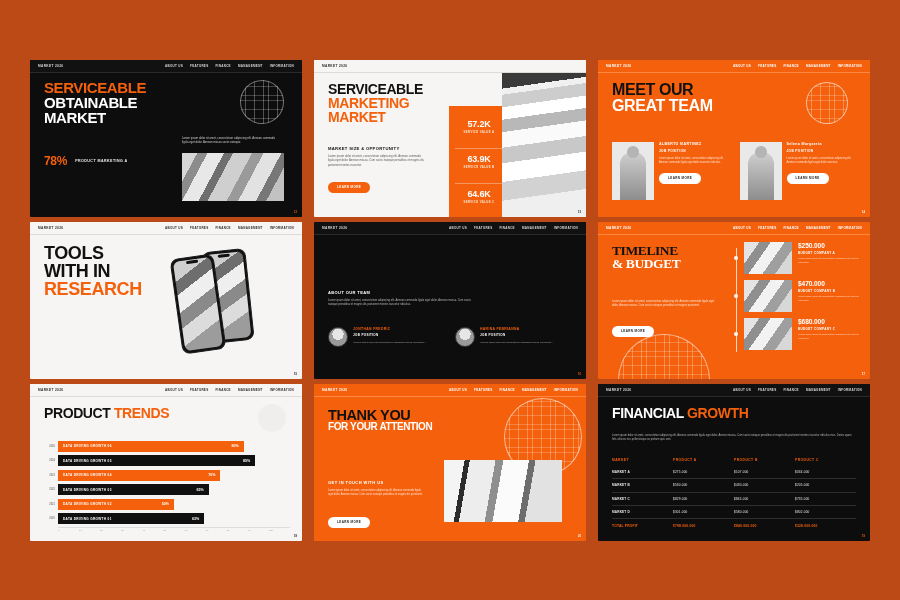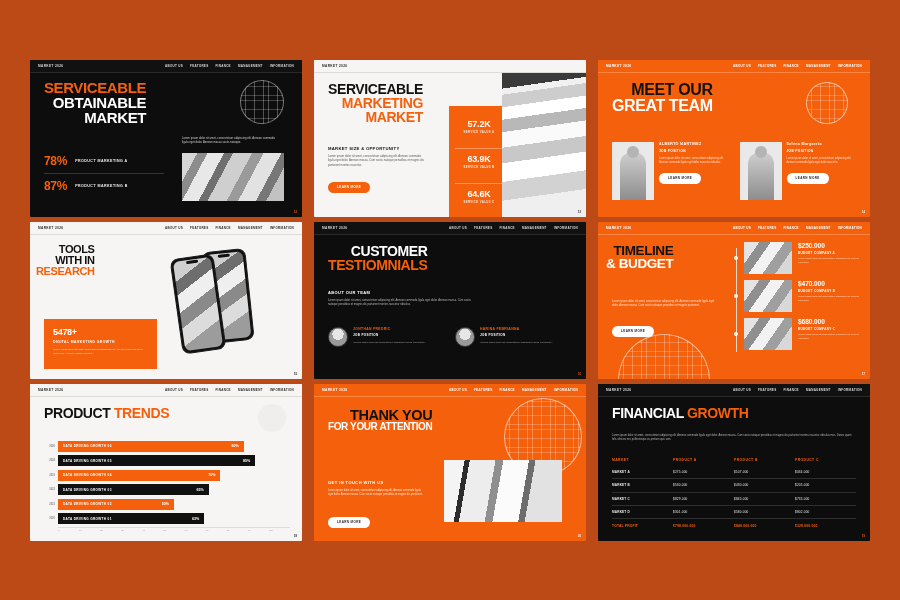--- a/index.html
+++ b/index.html
@@ -36,21 +36,21 @@
   .nav.onLight { background:#f7f5f3; border-bottom:1px solid #dedad6; }
   .nav.onOrange { background:#f4600c; border-bottom:1px solid #ff8744; }
   .nav-brand { font-size:3.2px; letter-spacing:.35px; font-weight:700; }
   .nav.onDark .nav-brand, .nav.onDark .nav-link { color:#d8d8d8; }
   .nav.onLight .nav-brand, .nav.onLight .nav-link { color:#2a2a2a; }
   .nav.onOrange .nav-brand, .nav.onOrange .nav-link { color:#fff; }
   .nav-links { display:flex; gap:7px; }
   .nav-link { font-size:3px; letter-spacing:.3px; font-weight:700; }
 
   
-  .title { font-weight:800; letter-spacing:-0.4px; line-height:1.02;text-align:right; }
+  .title { font-weight:800; letter-spacing:-0.4px; line-height:1.02; }
   .t-orange { color:#f4600c; }
   .t-white  { color:#ffffff; }
   .t-black  { color:#111111; }
 
   
   .s1-title { position:absolute; left:14px; top:20px; font-size:15px; }
   .s1-stats { position:absolute; left:14px; top:89px; width:120px; }
   .s1-row { display:flex; align-items:center; gap:8px; padding:5px 0; }
   .s1-row + .s1-row { border-top:1px solid #333; }
   .s1-pct { color:#f4600c; font-size:12px; font-weight:700; letter-spacing:-.3px; }
@@ -104,21 +104,21 @@
               width:26px; height:48px; border-radius:12px 12px 0 0;
               background:linear-gradient(180deg,#cfcfcf,#8d8d8d); }
   .s3-photo::before { content:""; position:absolute; left:15px; top:4px;
               width:12px; height:12px; border-radius:50%; background:#b4b4b4; z-index:2; }
   .s3-name { color:#fff; font-size:3.6px; font-weight:800; letter-spacing:.35px; }
   .s3-job  { color:#fff; font-size:3.2px; font-weight:800; letter-spacing:.35px; margin-top:3px; }
   .s3-desc { color:#ffdfca; font-size:2.6px; line-height:1.7; margin-top:4px; }
   .s3-btn  { margin-top:5px; }
 
   
-  .s4-title { position:absolute; left:6px; top:22px; font-size:11px; }
+  .s4-title { position:absolute; left:14px; top:22px; font-size:18px; }
   .s4-box { position:absolute; left:14px; top:97px; width:113px; height:50px;
             background:#f4600c; padding:8px 9px; }
   .s4-num { color:#fff; font-size:9px; font-weight:700; letter-spacing:-.3px; }
   .s4-lbl { color:#fff; font-size:3.4px; font-weight:800; letter-spacing:.45px; margin-top:3px; }
   .s4-para { color:#ffe0cd; font-size:2.5px; line-height:1.65; margin-top:4px; }
   .phone { position:absolute; border-radius:8px; border:1.6px solid #1c1c1c;
            background:#111; overflow:hidden; }
   .phone .scr { position:absolute; inset:1.6px; border-radius:6px;
            background:linear-gradient(150deg,#cfcfcf 0 18%,#6e6e6e 18% 30%,#efefef 30% 46%,#8a8a8a 46% 60%,#dcdcdc 60% 76%,#9c9c9c 76% 100%);
            filter:grayscale(1); }
@@ -136,21 +136,21 @@
   .s5-people { position:absolute; left:14px; top:105px; right:12px; display:flex; gap:8px; }
   .s5-card { display:flex; gap:5px; width:120px; }
   .s5-ava { width:20px; height:20px; flex:0 0 20px; border-radius:50%;
             background:radial-gradient(circle at 50% 35%, #e6e6e6 0 38%, #9a9a9a 38% 100%);
             border:.5px solid #3a3a3a; }
   .s5-name { color:#f4600c; font-size:3.4px; font-weight:800; letter-spacing:.35px; }
   .s5-job { color:#fff; font-size:3px; font-weight:800; letter-spacing:.35px; margin-top:2.5px; }
   .s5-quote { color:#a9a9a9; font-size:2.5px; line-height:1.7; margin-top:3.5px; }
 
   
-  .s6-title { position:absolute; left:8px; top:22px; font-size:13.5px; }
+  .s6-title { position:absolute; left:14px; top:22px; font-size:13.5px;font-family:Liberation Serif, serif; }
   .s6-para { position:absolute; left:14px; top:78px; width:104px;
              font-size:2.7px; line-height:1.75; color:#ffe0cd; }
   .s6-btn { position:absolute; left:14px; top:104px; }
   .s6-globe { left:20px; top:112px; width:92px; height:92px;
               border-color:rgba(255,255,255,.55); }
   .s6-tl { position:absolute; left:138px; top:20px; right:6px; }
   .s6-line { position:absolute; left:0; top:6px; bottom:4px; width:.8px; background:rgba(255,255,255,.75); }
   .s6-item { display:flex; gap:6px; align-items:flex-start; margin-bottom:6px; position:relative; padding-left:8px; }
   .s6-dot { position:absolute; left:-2.2px; top:14px; width:4.4px; height:4.4px;
             border-radius:50%; background:#fff; }
@@ -229,24 +229,20 @@
     <div class="title s1-title">
       <div class="t-orange">SERVICEABLE</div>
       <div class="t-white">OBTAINABLE</div>
       <div class="t-white">MARKET</div>
     </div>
     <div class="s1-stats">
       <div class="s1-row">
         <span class="s1-pct">78%</span>
         <span class="s1-lbl">PRODUCT MARKETING A</span>
       </div>
-      <div class="s1-row">
-        <span class="s1-pct">87%</span>
-        <span class="s1-lbl">PRODUCT MARKETING B</span>
-      </div>
     </div>
     <div class="s1-para">Lorem ipsum dolor sit amet, consectetuer adipiscing elit. Aenean commodo ligula eget dolor. Aenean massa sociis natoque.</div>
     <div class="s1-img"></div>
     <div class="pagenum onDark">12</div>
   </div>
 
   <div class="slide light">
     <div class="nav onLight">
       <span class="nav-brand">MARKET 2026</span>
       <span class="nav-links"></span>
@@ -325,25 +321,20 @@
         <span class="nav-link">FINANCE</span>
         <span class="nav-link">MANAGEMENT</span>
         <span class="nav-link">INFORMATION</span>
       </span>
     </div>
     <div class="title s4-title">
       <div class="t-black">TOOLS</div>
       <div class="t-black">WITH IN</div>
       <div class="t-orange">RESEARCH</div>
     </div>
-    <div class="s4-box">
-      <div class="s4-num">5478+</div>
-      <div class="s4-lbl">DIGITAL MARKETING GROWTH</div>
-      <div class="s4-para">Lorem ipsum dolor sit amet, consectetuer adipiscing elit. Aenean commodo ligula eget dolor. Aenean massa nascetur.</div>
-    </div>
     <div class="phone p-back">
       <div class="scr"></div>
       <div class="notch"></div>
     </div>
     <div class="phone p-front">
       <div class="scr"></div>
       <div class="notch"></div>
     </div>
     <div class="pagenum onLight">15</div>
   </div>
@@ -351,24 +342,20 @@
   <div class="slide dark">
     <div class="nav onDark">
       <span class="nav-brand">MARKET 2026</span>
       <span class="nav-links">
         <span class="nav-link">ABOUT US</span>
         <span class="nav-link">FEATURES</span>
         <span class="nav-link">FINANCE</span>
         <span class="nav-link">MANAGEMENT</span>
         <span class="nav-link">INFORMATION</span>
       </span>
-    </div>
-    <div class="title s5-title">
-      <div class="t-white">CUSTOMER</div>
-      <div class="t-orange">TESTIOMNIALS</div>
     </div>
     <div class="s5-sub">ABOUT OUR TEAM</div>
     <div class="s5-para">Lorem ipsum dolor sit amet, consectetuer adipiscing elit. Aenean commodo ligula eget dolor. Aenean massa. Cum sociis natoque penatibus et magnis dis parturient montes nascetur ridiculus.</div>
     <div class="s5-people">
       <div class="s5-card">
         <div class="s5-ava"></div>
         <div>
           <div class="s5-name">JONTHAN FREDRIC</div>
           <div class="s5-job">JOB POSITION</div>
           <div class="s5-quote">"Lorem ipsum dolor sit consectetuer adipiscing enean commodo."</div>

